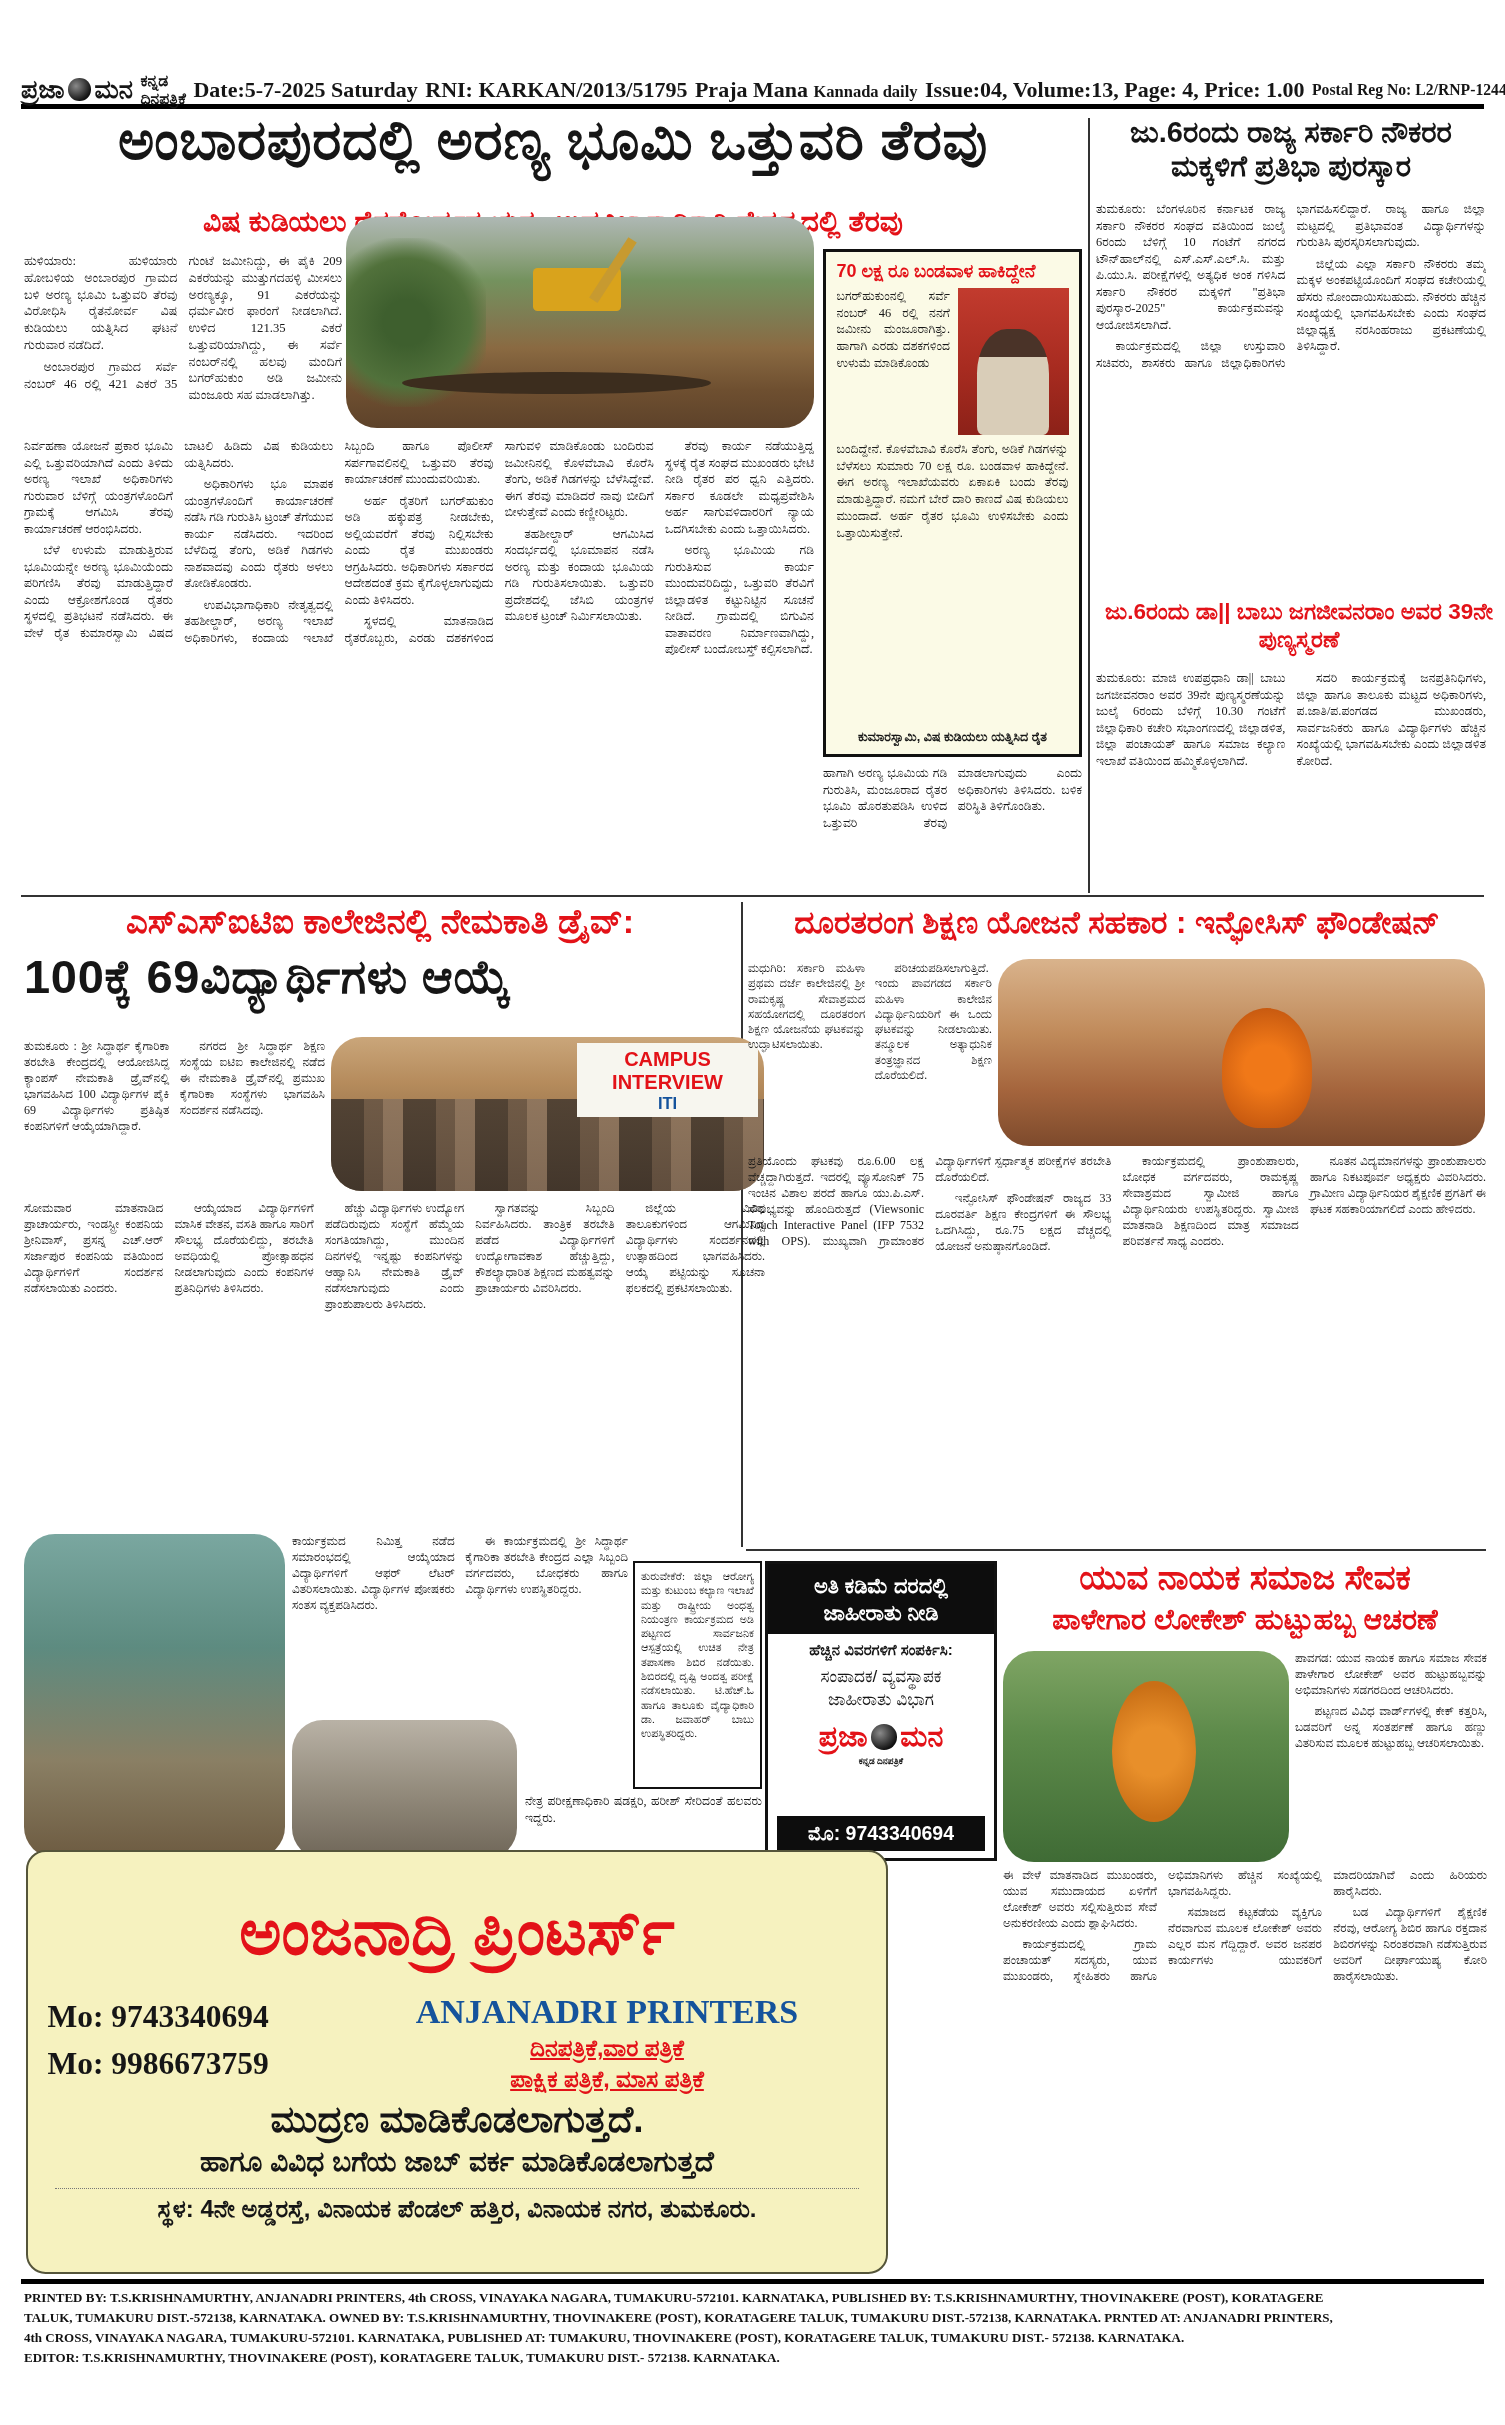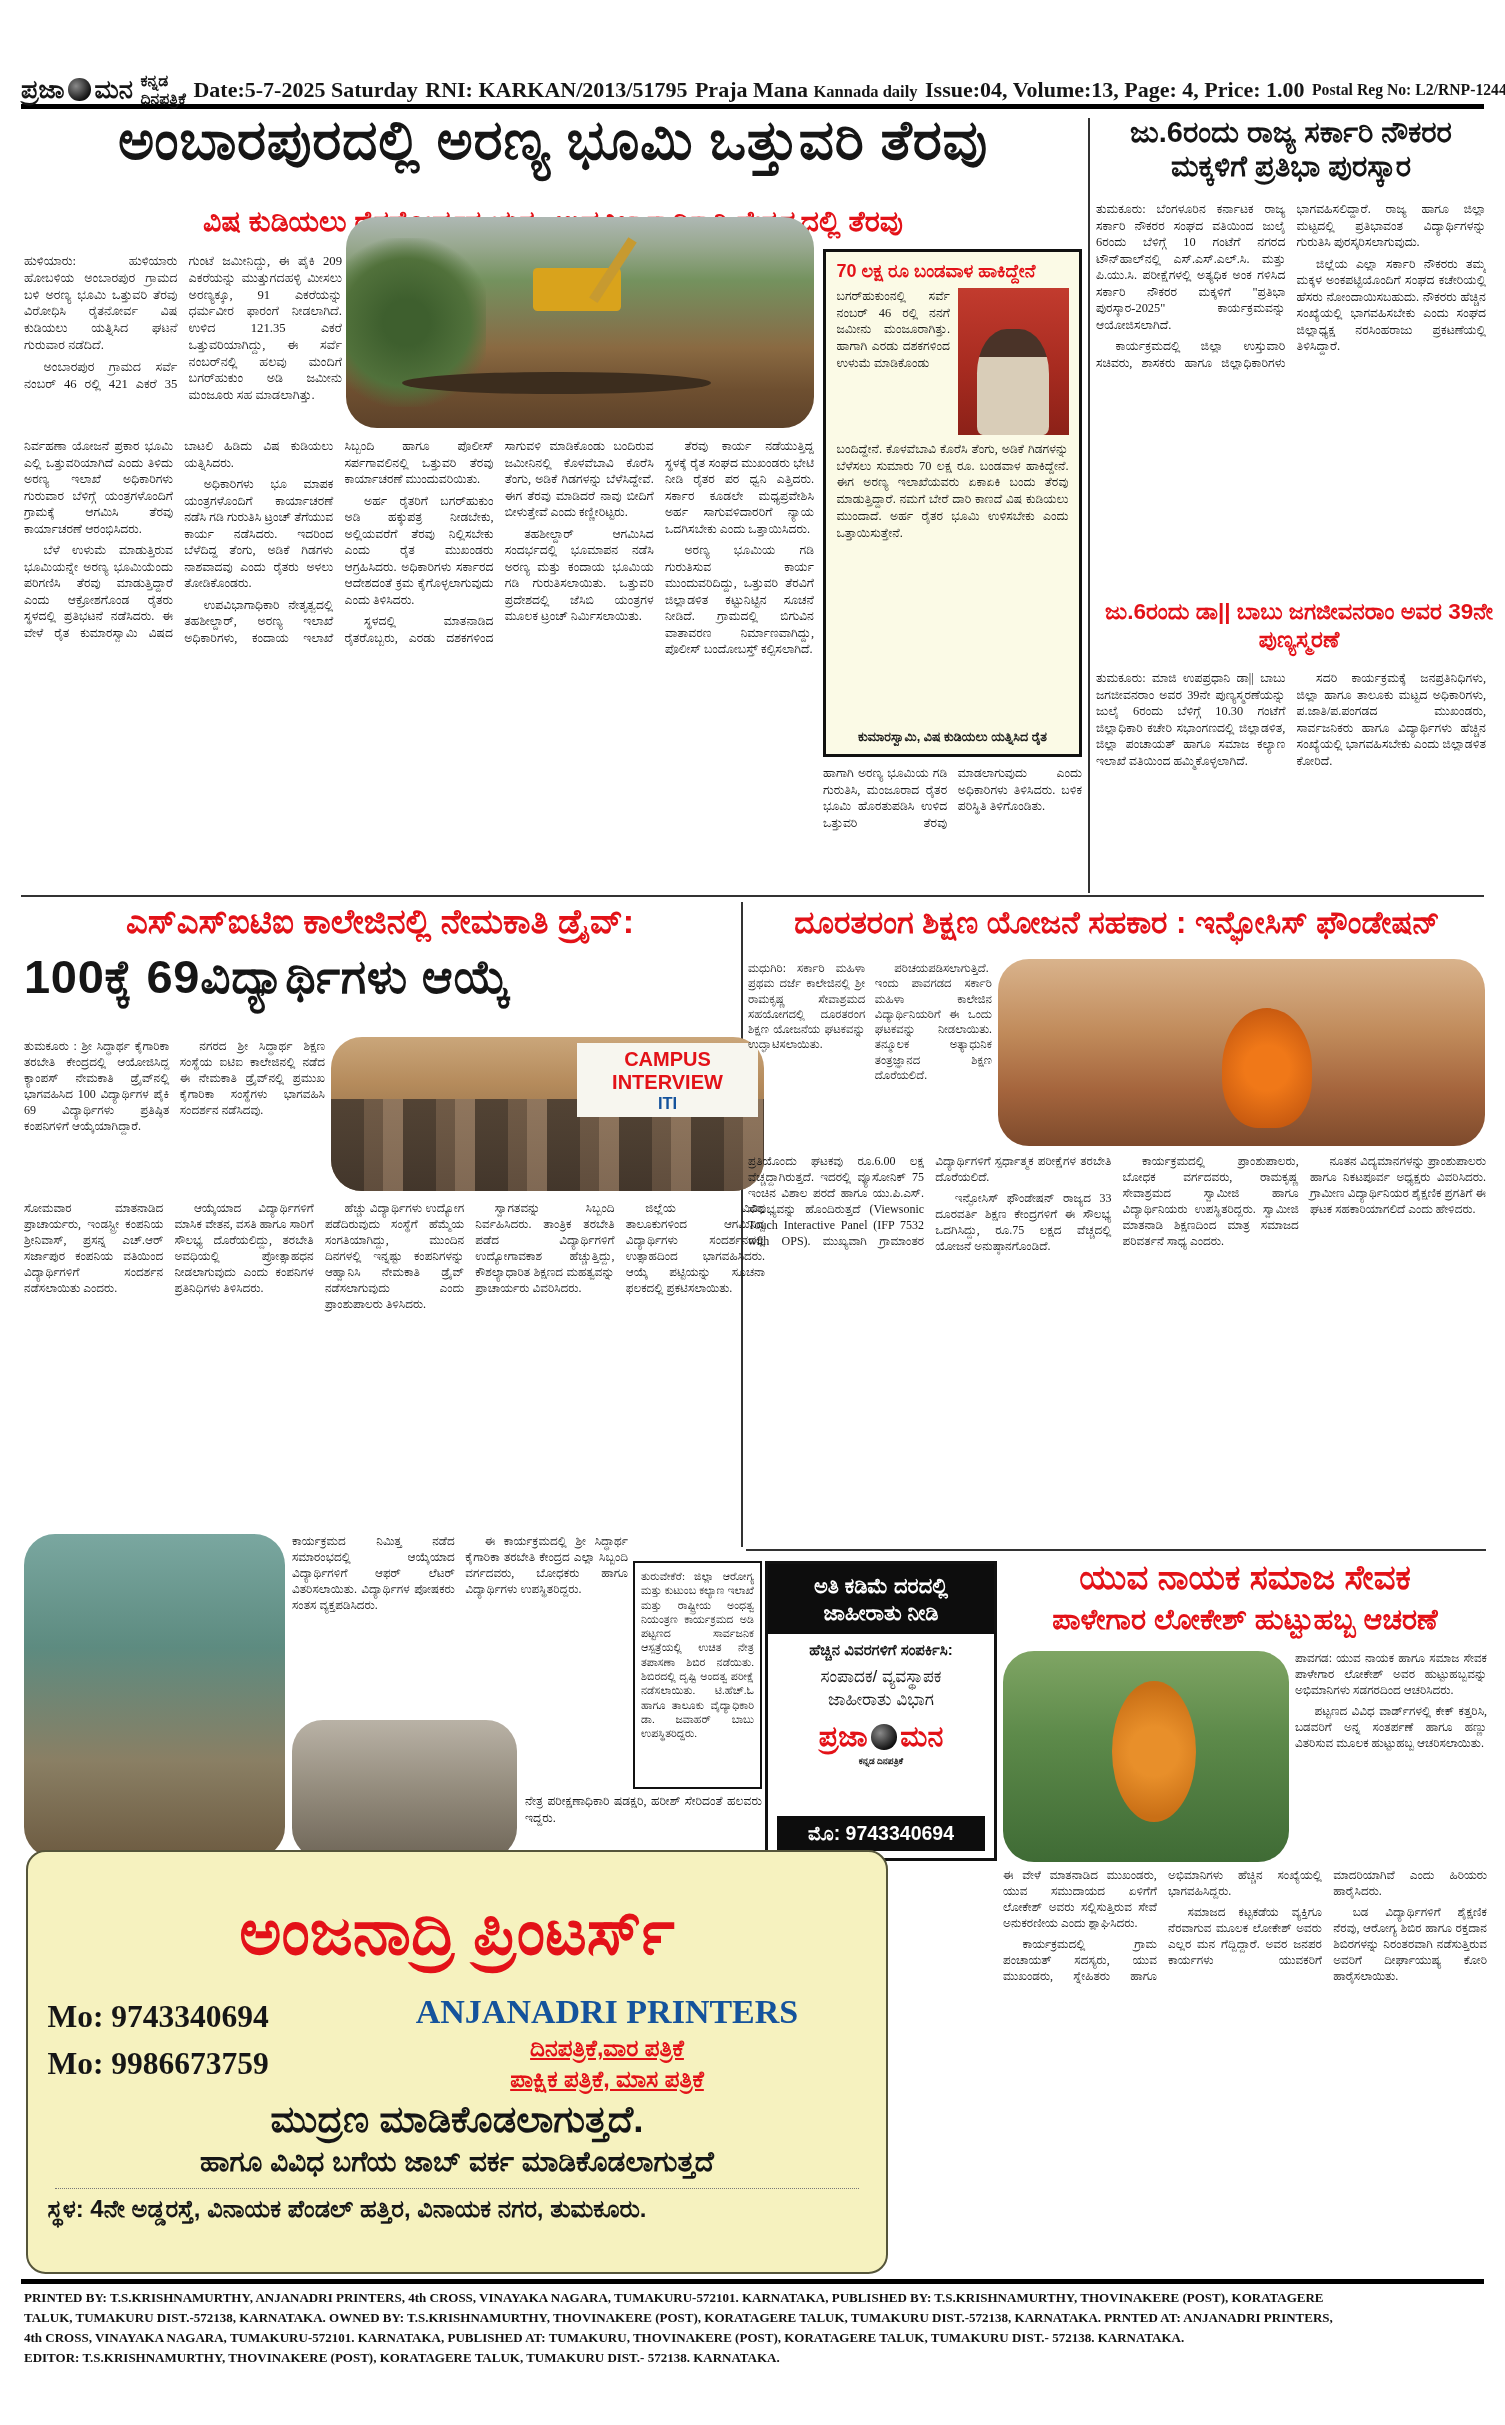--- a/index.html
+++ b/index.html
@@ -144,21 +144,21 @@
     font-family:"Liberation Sans",sans-serif;height:90px;overflow:hidden;margin-top:36px;}
   .adp-row{display:flex;margin-top:4.5px;}
   .adp-phones{width:300px;font-weight:800;font-size:31.5px;line-height:1.5;font-family:"Liberation Serif",serif;}
   .adp-right{flex:1;text-align:center;}
   .adp-en{color:var(--blue);font-weight:800;font-size:34px;font-family:"Liberation Serif",serif;}
   .adp-redline{color:var(--red);font-weight:800;font-size:23px;text-decoration:underline;margin-top:4px;
     font-family:"Liberation Sans",sans-serif;}
   .adp-black1{font-weight:800;font-size:37px;text-align:center;margin-top:6px;font-family:"Liberation Sans",sans-serif;}
   .adp-black2{font-weight:800;font-size:28px;text-align:center;margin-top:4.5px;font-family:"Liberation Sans",sans-serif;}
   .adp-div{border-top:1.5px dotted #777;margin:9px 7.5px 6px;}
-  .adp-addr{font-weight:800;font-size:24px;text-align:left;font-family:"Liberation Sans",sans-serif;}
+  .adp-addr{font-weight:800;font-size:24px;text-align:center;font-family:"Liberation Sans",sans-serif;}
   
   .footer{left:24px;top:2288px;width:1460px;font-size:13px;font-weight:600;line-height:1.55;color:#111;}
   .footer p{margin:0;}
 </style>
 </head>
 <body>
 
 <div id="page">
 
   <div class="abs masthead">

